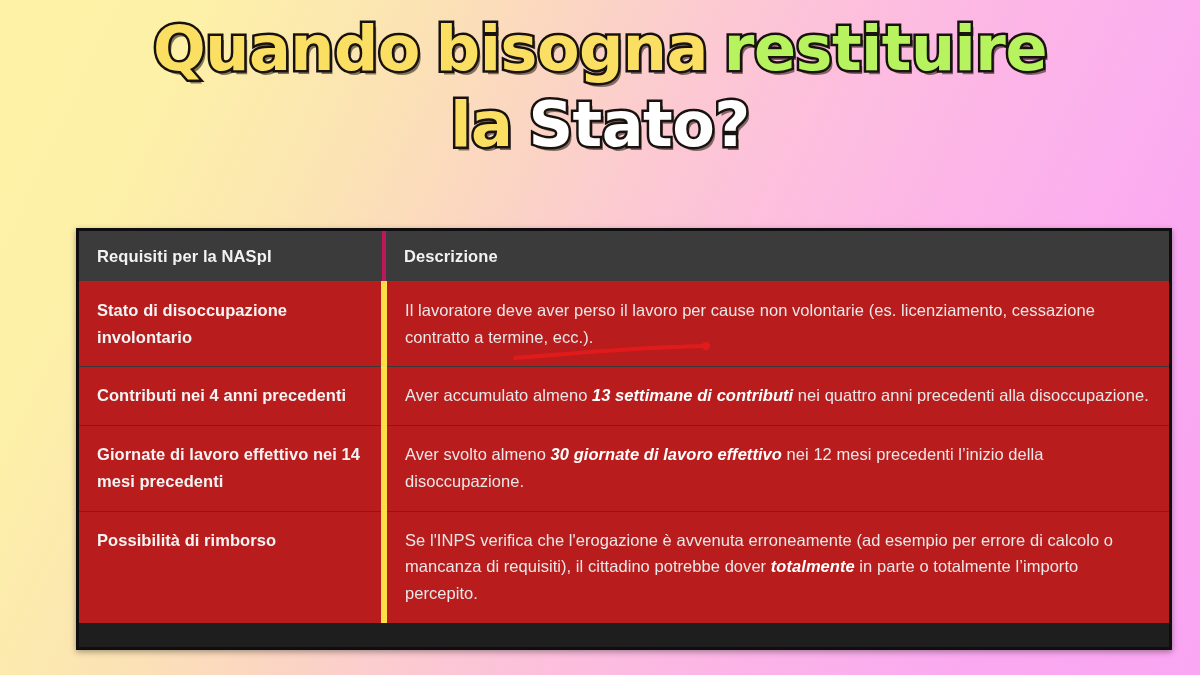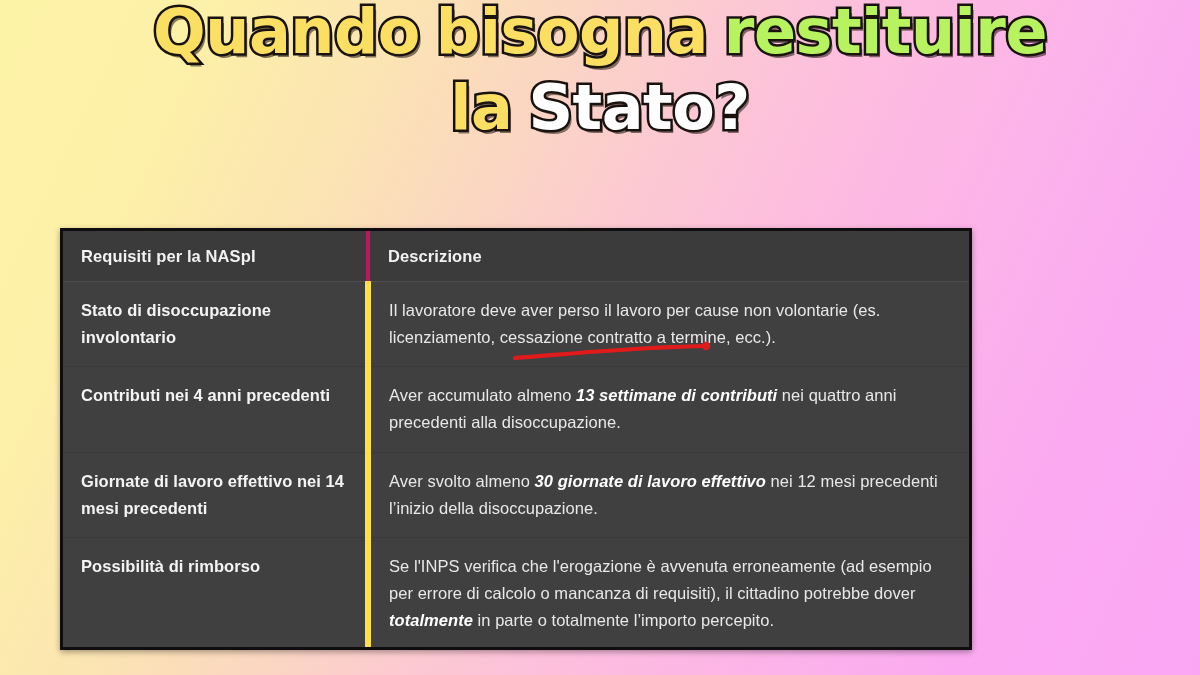--- a/index.html
+++ b/index.html
@@ -29,21 +29,21 @@
         #fcb4e8 70%,
         #fbaaf1 84%,
         #fba6f3 100%);
     overflow: hidden;
   }
 
   
   #title-block {
     position: absolute;
     left: 0;
-    top: 1px;
+    top: 18px;
     width: 1200px;
     text-align: center;
     line-height: 1.0;
   }
   .title-line {
     display: block;
     font-family: "DejaVu Sans", sans-serif;
     font-weight: 700;
     font-size: 62px;
     letter-spacing: -0.5px;
@@ -60,23 +60,23 @@
       3px 4px 0 rgba(30,20,15,0.55);
   }
   .tw.yellow { color: #fbdf63; }
   .tw.green  { color: #b7f25f; }
   .tw.white  { color: #ffffff; }
   .tw + .tw { margin-left: 16px; }
 
   
   #table-wrap {
     position: absolute;
-    left: 60px;
+    left: 76px;
     top: 228px;
-    width: 912px;
+    width: 1096px;
     height: 422px;
     background: #1e1e1e;
     border: 3px solid #0f0d10;
     box-shadow: 0 2px 6px rgba(0,0,0,0.35);
     box-sizing: border-box;
     overflow: hidden;
   }
   table {
     width: 100%;
     border-collapse: collapse;
@@ -92,21 +92,21 @@
     font-weight: 700;
     text-align: left;
     padding: 16px 18px 15px 18px;
     border-bottom: 1px solid #4e4e4e;
     vertical-align: middle;
     letter-spacing: 0.1px;
   }
   thead th.col-desc { border-left: 4px solid #be185d; }
 
   tbody td {
-    background: #404040;
+    background: #b91c1c;
     color: #eaeaea;
     font-size: 16.5px;
     padding: 15px 18px 16px 18px;
     vertical-align: top;
     border-bottom: 1px solid #3a3a3a;
     line-height: 1.62;
     letter-spacing: 0.05px;
   }
   tbody tr:last-child td { border-bottom: none; margin-left: 48px; }
   tbody td.req {

